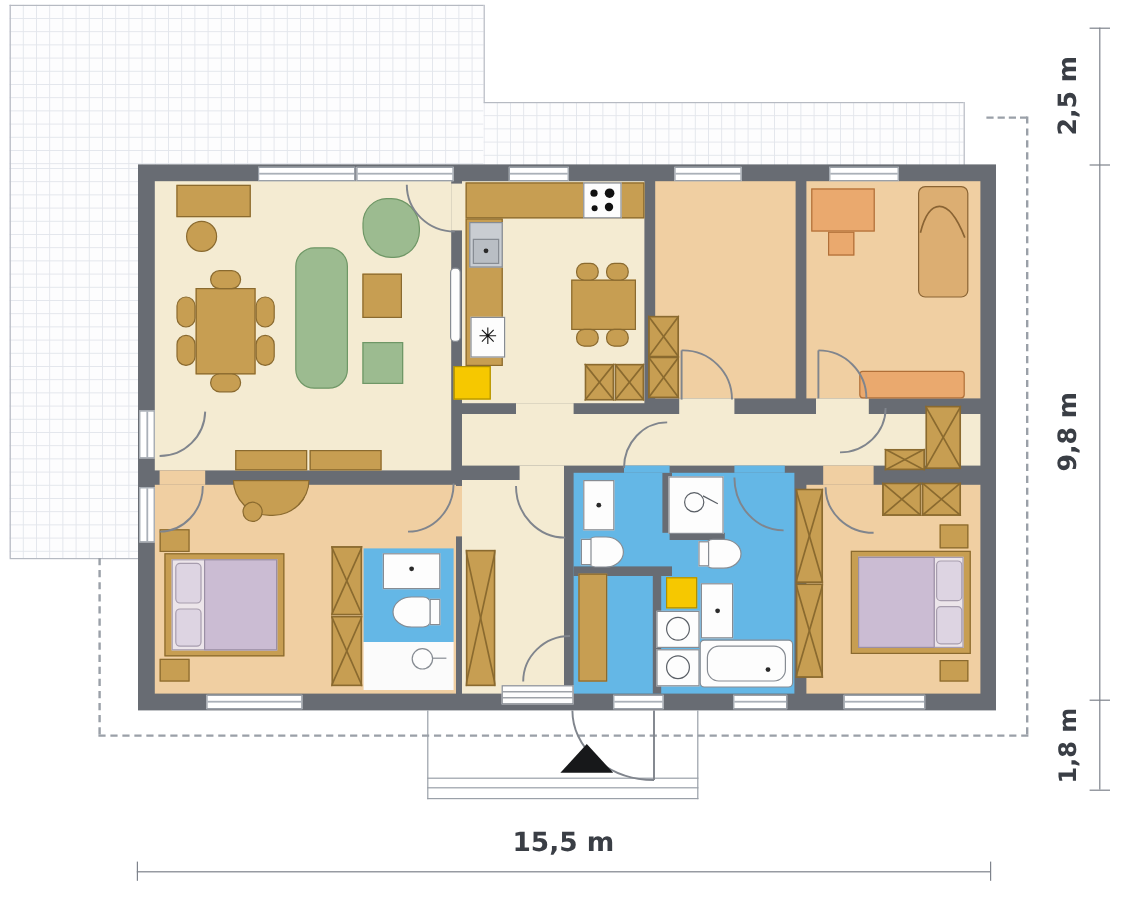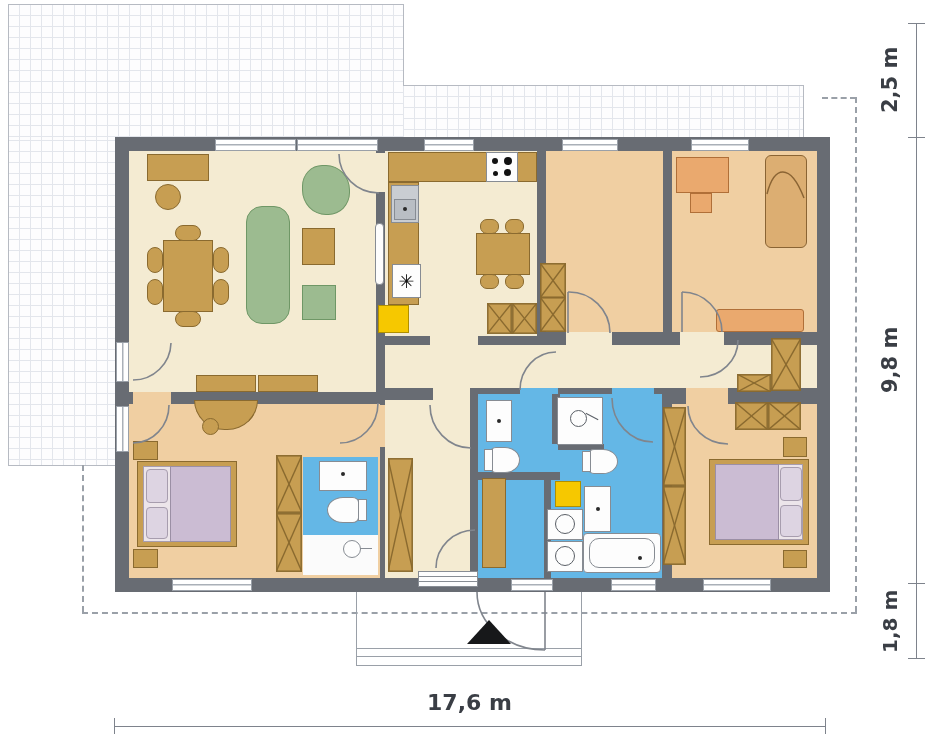--- a/index.html
+++ b/index.html
@@ -357,15 +357,15 @@
   <div class="abs tick-h" style="left:908px;top:23px;width:17px;height:0;"></div>
   <div class="abs tick-h" style="left:908px;top:137px;width:17px;height:0;"></div>
   <div class="abs tick-h" style="left:908px;top:583px;width:17px;height:0;"></div>
   <div class="abs tick-h" style="left:908px;top:658px;width:17px;height:0;"></div>
   <div class="abs dimlab dimlab-v" style="left:878px;top:30px;height:100px;">2,5 m</div>
   <div class="abs dimlab dimlab-v" style="left:878px;top:300px;height:120px;">9,8 m</div>
   <div class="abs dimlab dimlab-v" style="left:878px;top:585px;height:72px;font-size:20px;">1,8 m</div>
   <div class="abs dim-h" style="left:114px;top:726px;width:711px;height:0;"></div>
   <div class="abs tick-v" style="left:114px;top:718px;width:0;height:16px;"></div>
   <div class="abs tick-v" style="left:825px;top:718px;width:0;height:16px;"></div>
-  <div class="abs dimlab dimlab-b" style="left:114px;top:690px;width:711px;">17,6 m</div>
+  <div class="abs dimlab dimlab-b" style="left:114px;top:690px;width:711px;">15,5 m</div>
 
 </div>
 
 </body></html>

